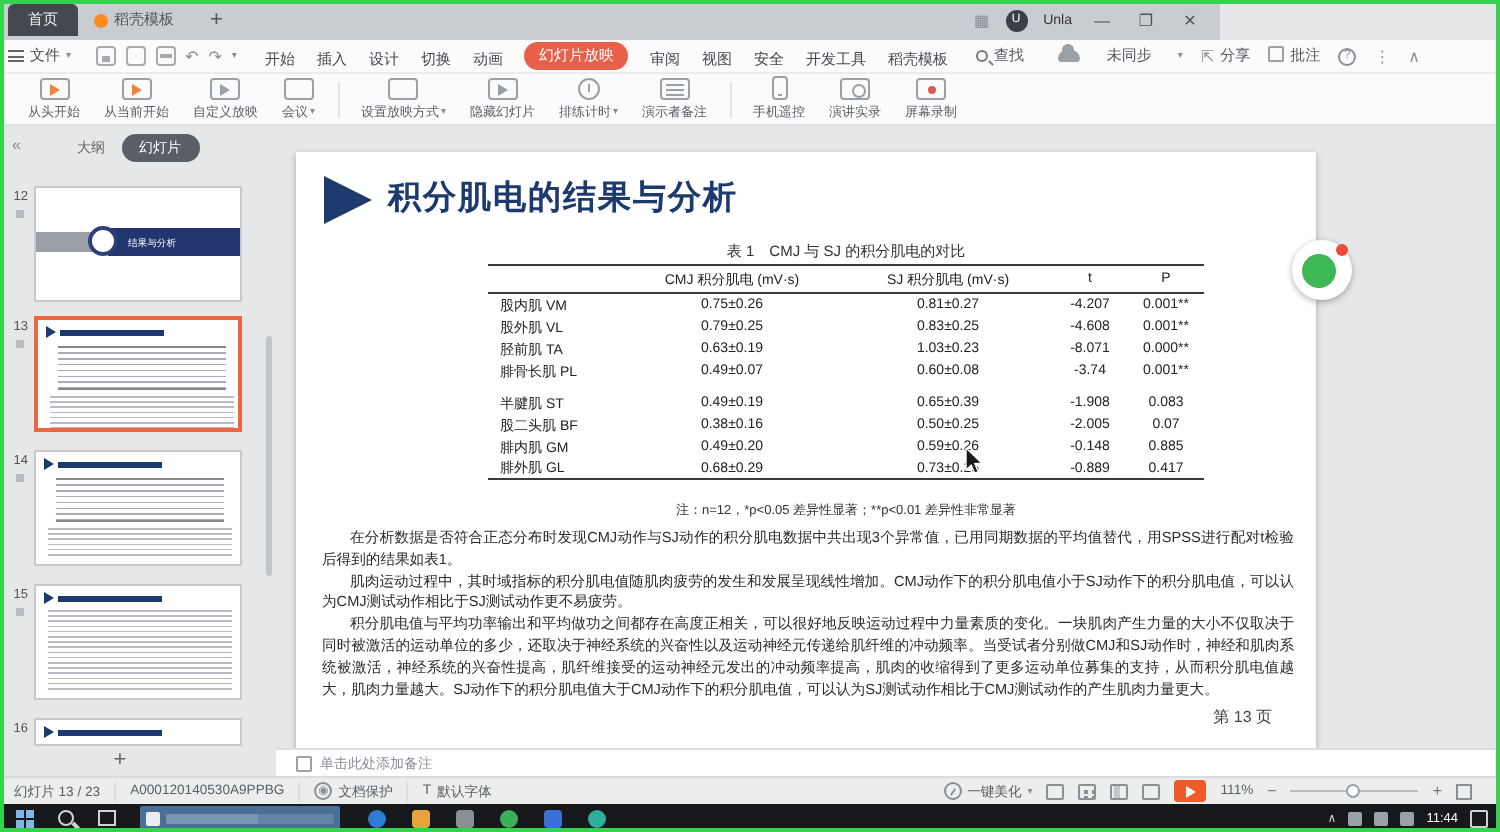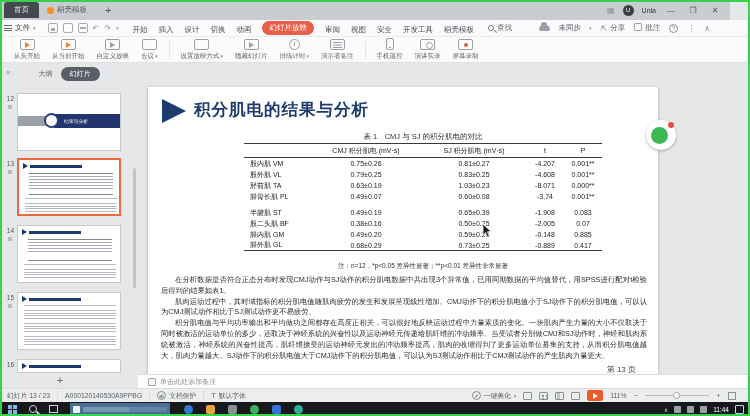--- a/index.html
+++ b/index.html
@@ -2,21 +2,21 @@
 <html><head>
 <meta charset="utf-8">
 <style>
   * { margin:0; padding:0; box-sizing:border-box; }
   html,body { width:750px; height:416px; overflow:hidden; background:#000;
     font-family:"Liberation Sans","DejaVu Sans",sans-serif; }
   .screen { position:relative; width:750px; height:416px; background:#e6e7e9; overflow:hidden; }
   .frame { position:absolute; inset:0; border:2px solid #35d24b; pointer-events:none; z-index:99; }
 
   
-  .tabbar { position:absolute; left:0; top:0; width:730px; height:20px; background:#c9ccd0; display:flex; align-items:center; }
+  .tabbar { position:absolute; left:0; top:0; width:610px; height:20px; background:#c9ccd0; display:flex; align-items:center; }
   .tab-home { margin-left:4px; height:16px; padding:0 10px; background:#45484e; color:#eee; font-size:7.5px; display:flex; align-items:center; border-radius:3px 3px 0 0; }
   .tab-tpl { height:16px; padding:0 8px; color:#555; font-size:7.5px; display:flex; align-items:center; gap:3px; }
   .dot-orange { width:7px; height:7px; border-radius:50%; background:#ff8a1e; display:inline-block; }
   .tab-file { height:18px; margin-top:2px; padding:0 8px; background:#f4f5f6; border-radius:4px 4px 0 0; display:flex; align-items:center; gap:4px; font-size:7.5px; color:#c9574a; }
   .ficon { width:9px; height:10px; background:#e34f3f; border-radius:1.5px; color:#fff; font-size:6px; font-weight:bold; display:flex; align-items:center; justify-content:center; }
   .moddot { width:4px; height:4px; border-radius:50%; background:#ff8a1e; }
   .tab-new { margin-left:10px; color:#555; font-size:11px; line-height:1; }
   .tb-right { margin-left:auto; display:flex; align-items:center; gap:8px; padding-right:8px; }
   .avatar { width:11px; height:11px; border-radius:50%; background:#3b3f45; color:#fff; font-size:6px; display:flex; align-items:center; justify-content:center; }
   .uname { font-size:7px; color:#333; }
@@ -74,21 +74,21 @@
   .mini-tline { width:52px; height:3px; background:#1d3a6e; }
   .mini-table { position:absolute; left:10px; top:13px; width:84px; height:22px; border-top:1px solid #888; border-bottom:1px solid #888; background:repeating-linear-gradient(180deg, transparent 0 2.2px, #aab 2.2px 2.9px); }
   .mini-text { position:absolute; left:6px; width:92px; background:repeating-linear-gradient(180deg, #b8bcc2 0 0.8px, transparent 0.8px 2.6px); }
   .band-gray { position:absolute; left:0; top:22px; width:58px; height:10px; background:#9aa0a6; }
   .band-navy { position:absolute; left:36px; top:20px; width:68px; height:14px; background:#23356e; }
   .band-logo { position:absolute; left:26px; top:19px; width:15px; height:15px; border-radius:50%; background:#fff; border:2px solid #2c3f7a; }
   .band-txt { position:absolute; left:46px; top:24px; color:#fff; font-size:6px; transform:scale(.8); transform-origin:left top; white-space:nowrap; }
   .pscroll { position:absolute; right:2px; top:105px; width:3px; height:120px; background:#c1c4c7; border-radius:2px; }
 
   
-  .slide { position:absolute; left:148px; top:87px; width:510px; height:300px; background:#fff; box-shadow:0 1px 3px rgba(0,0,0,.28); }
+  .slide { position:absolute; left:148px; top:76px; width:510px; height:300px; background:#fff; box-shadow:0 1px 3px rgba(0,0,0,.28); }
   .title-tri { position:absolute; left:14px; top:12px; width:0; height:0; border-left:24px solid #1d3a6e; border-top:12px solid transparent; border-bottom:12px solid transparent; }
   .stitle { position:absolute; left:46px; top:12px; font-size:16.5px; font-weight:bold; color:#1d3a6e; letter-spacing:1px; }
   .caption { position:absolute; left:96px; top:45px; width:358px; text-align:center; font-size:7.5px; color:#333; }
   .tbl { position:absolute; left:96px; top:56px; width:358px; border-top:1.5px solid #3a3a3a; font-size:7px; color:#222; }
   .tr { display:flex; align-items:center; height:11px; }
   .tr.hd { height:14px; border-bottom:1px solid #3a3a3a; }
   .tr.gap { margin-bottom:5px; }
   .tr.last { border-bottom:1.5px solid #3a3a3a; }
   .td { text-align:center; white-space:nowrap; }
   .c0 { width:66px; text-align:left; padding-left:6px; }
@@ -195,21 +195,21 @@
       <span class="mi">视图</span>
       <span class="mi">安全</span>
       <span class="mi">开发工具</span>
       <span class="mi">稻壳模板</span>
     </div>
     <div class="mfind">
       <span class="mag"></span>
       <span>查找</span>
     </div>
     <div class="mb-right">
-      <span style="display:flex;align-items:center;gap:8px;">
+      <span style="display:flex;align-items:center;gap:13px;">
         <span class="cloud"></span>
         <span>未同步</span>
         <span class="caret">▾</span>
       </span>
       <span style="display:flex;align-items:center;gap:3px;">
         <span class="uglyph">⇱</span>
         <span>分享</span>
       </span>
       <span style="display:flex;align-items:flex-start;gap:3px;">
         <span class="nicon"></span>

